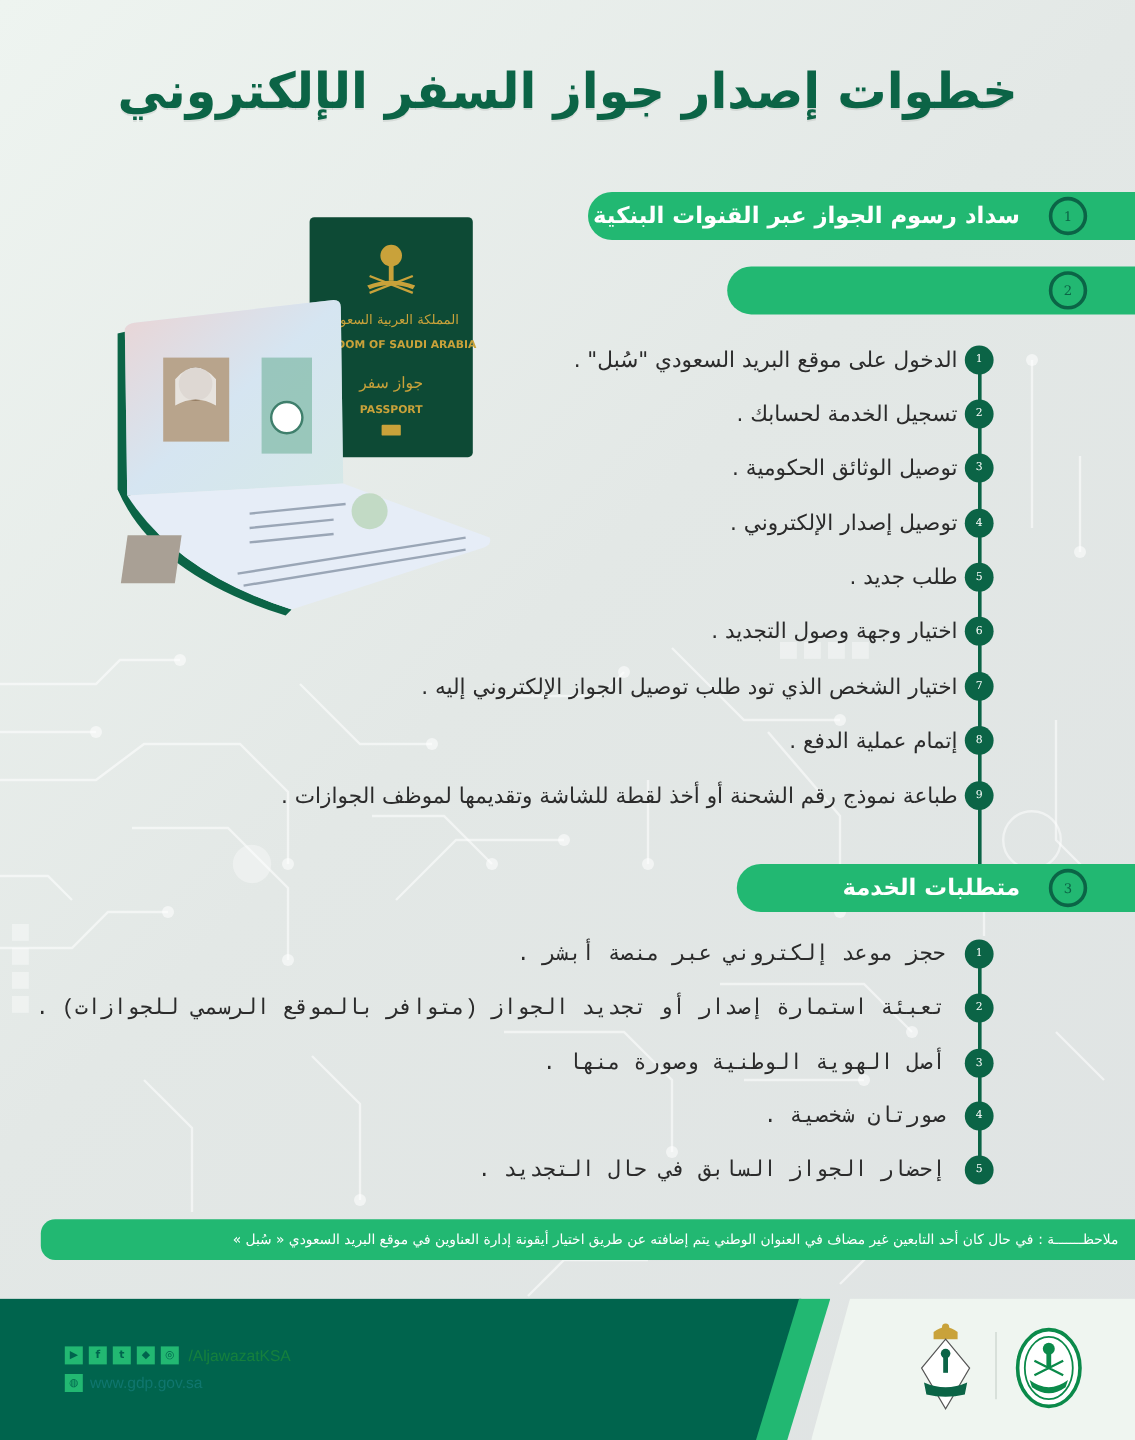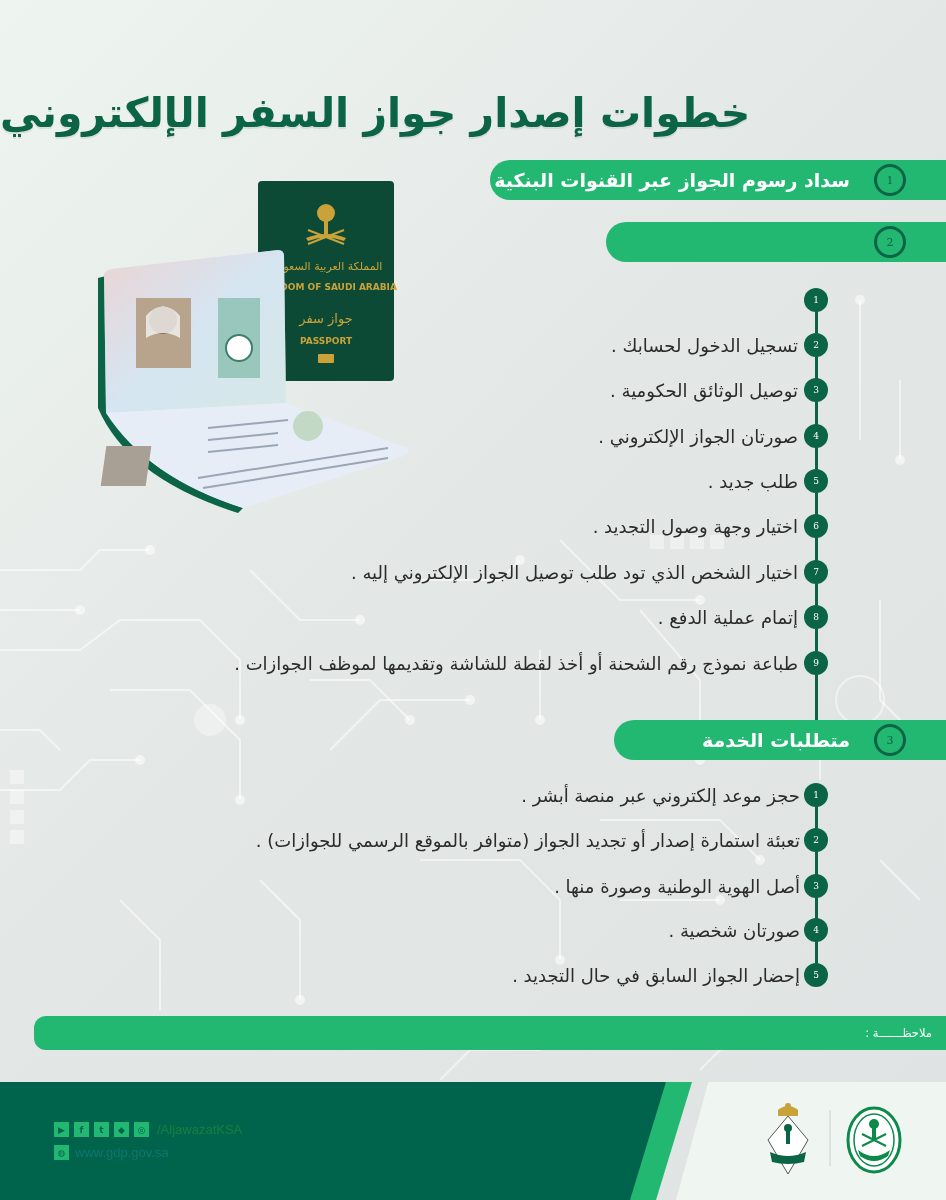--- a/index.html
+++ b/index.html
@@ -6,26 +6,25 @@
   html, body { width: 946px; height: 1200px; overflow: hidden; }
   body {
     font-family: "DejaVu Sans", sans-serif;
     background: linear-gradient(135deg, #eef4f0 0%, #e3e8e6 45%, #dfe3e3 100%);
     position: relative;
     color: #2a2a2a;
   }
   .circuits { position: absolute; left: 0; top: 0; width: 946px; height: 1200px; z-index: 0; }
   .title {
     position: absolute; top: 52px; left: 0; width: 946px;
-    text-align: left; direction: rtl;
+    text-align: center; direction: rtl;
     font-family: "DejaVu Sans", sans-serif; font-weight: bold;
     font-size: 41px; color: #0b6446; letter-spacing: -0.5px;
     text-shadow: 0 2px 0 rgba(0,0,0,0.08);
     z-index: 2;
-    margin-top: 37px;
   }
   .section-bar {
     position: absolute; right: 0; height: 40px;
     background: #22b872;
     border-radius: 20px 0 0 20px;
     direction: rtl; display: flex; align-items: center;
     z-index: 2;
   }
   .section-num {
     width: 32px; height: 32px; border-radius: 50%;
@@ -48,21 +47,21 @@
   .step-dot {
     width: 24px; height: 24px; border-radius: 50%;
     background: #0b6446; color: #ffffff;
     display: flex; align-items: center; justify-content: center;
     font-family: "DejaVu Serif", serif; font-size: 9px;
     flex-shrink: 0;
   }
   .step-text {
     font-size: 18px; color: #2b2b2b; margin-right: 6px;
   }
-  .req-text { margin-right: 4px; }
+  .req-text { margin-right: 16px; font-family: Liberation Mono, monospace; }
   .note-bar {
     position: absolute; left: 34px; top: 1016px; width: 912px; height: 34px;
     background: #22b872; border-radius: 12px 0 0 12px;
     direction: rtl; display: flex; align-items: center; padding-right: 14px;
     z-index: 2;
   }
   .note-label { color: #ffffff; font-weight: normal; font-size: 11.5px; white-space: nowrap; }
   .note-text { color: #ffffff; font-size: 11.5px; white-space: nowrap; margin-right: 4px; }
 
   .passport { position: absolute; left: 88px; top: 178px; width: 330px; height: 340px; z-index: 2; }
@@ -211,32 +210,33 @@
 
 <div class="section-bar" style="top:222px; width:340px;">
   <span class="section-num">2</span>
 </div>
 
 <div class="timeline-line" style="left:815px; top:300px; height:420px;"></div>
 
 <div>
   <div class="step" style="right:118px; top:288px;">
     <span class="step-dot">1</span>
+    <span class="step-text">الدخول على موقع البريد السعودي "سُبل" .</span>
   </div>
   <div class="step" style="right:118px; top:333px;">
     <span class="step-dot">2</span>
-    <span class="step-text">تسجيل الدخول لحسابك .</span>
+    <span class="step-text">تسجيل الخدمة لحسابك .</span>
   </div>
   <div class="step" style="right:118px; top:378px;">
     <span class="step-dot">3</span>
     <span class="step-text">توصيل الوثائق الحكومية .</span>
   </div>
   <div class="step" style="right:118px; top:424px;">
     <span class="step-dot">4</span>
-    <span class="step-text">صورتان الجواز الإلكتروني .</span>
+    <span class="step-text">توصيل إصدار الإلكتروني .</span>
   </div>
   <div class="step" style="right:118px; top:469px;">
     <span class="step-dot">5</span>
     <span class="step-text">طلب جديد .</span>
   </div>
   <div class="step" style="right:118px; top:514px;">
     <span class="step-dot">6</span>
     <span class="step-text">اختيار وجهة وصول التجديد .</span>
   </div>
   <div class="step" style="right:118px; top:560px;">
@@ -278,20 +278,21 @@
     <span class="step-text req-text">صورتان شخصية .</span>
   </div>
   <div class="step" style="right:118px; top:963px;">
     <span class="step-dot">5</span>
     <span class="step-text req-text">إحضار الجواز السابق في حال التجديد .</span>
   </div>
 </div>
 
 <div class="note-bar">
   <span class="note-label">ملاحظـــــــة :</span>
+  <span class="note-text">في حال كان أحد التابعين غير مضاف في العنوان الوطني يتم إضافته عن طريق اختيار أيقونة إدارة العناوين في موقع البريد السعودي « سُبل »</span>
 </div>
 
 <div class="footer">
   <div class="footer-dark"></div>
   <div class="footer-stripe"></div>
   <div class="footer-light"></div>
 
   <div class="social-row">
     <span class="soc">▶</span>
     <span class="soc">f</span>

